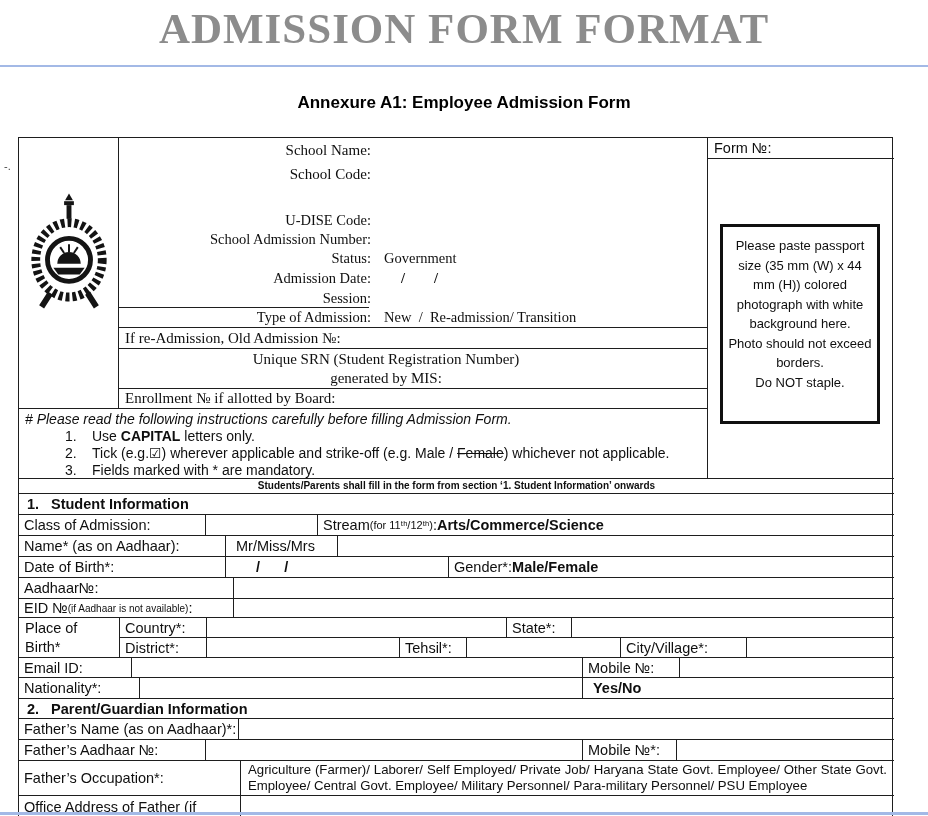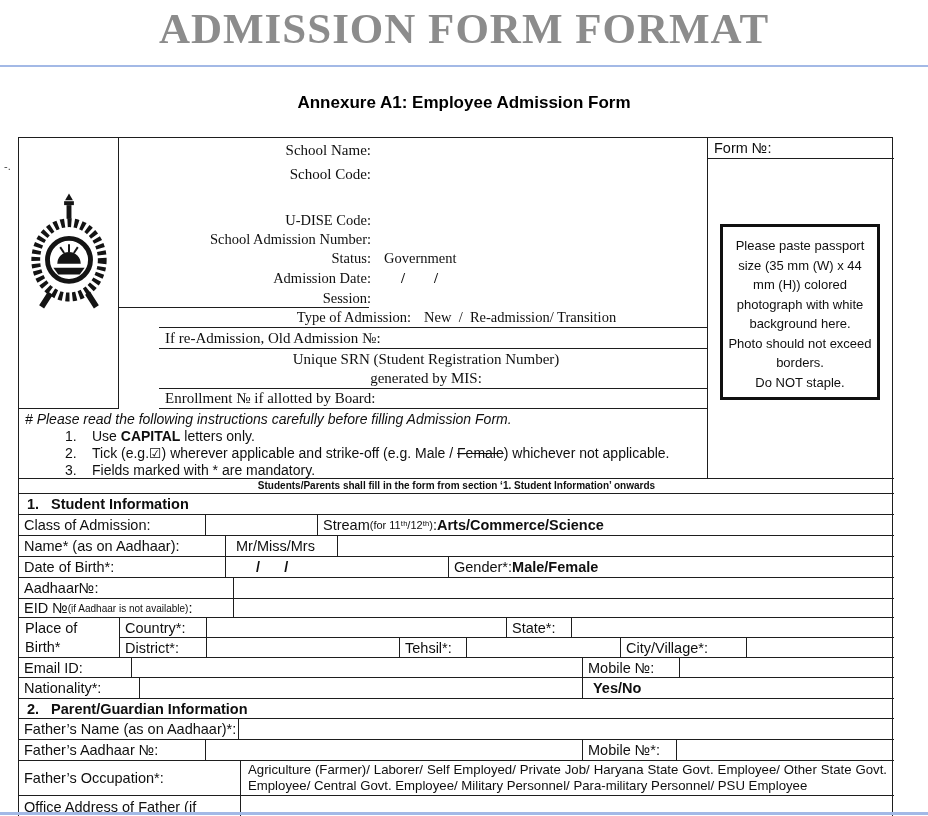--- a/index.html
+++ b/index.html
@@ -32,32 +32,32 @@
   
   .emblem-cell {
     position: absolute; left: 0; top: 0; width: 100px; height: 271px;
     border-right: 1px solid #1e1e1e; border-bottom: 1px solid #1e1e1e;
     display: flex; justify-content: center; align-items: flex-start; padding-top: 55px;
   }
   .hdr-center { position: absolute; left: 100px; top: 0; width: 588px; height: 271px; }
   .hc { display: flex; align-items: center; font-size: 15px; position: relative; font-family: Liberation Serif, serif; }
   .hc .lab { width: 252px; text-align: right; flex: none; }
   .hc .val { margin-left: 13px; white-space: pre; }
-  .hc.bb { border-bottom: 1px solid #1e1e1e; margin-left: 40px; }
+  .hc.bb { border-bottom: 1px solid #1e1e1e; }
   .hc.leftlab { padding-left: 6px; font-size: 15px; }
   .session-underline { position: absolute; left: 0; bottom: 0; width: 250px; border-bottom: 1px solid #1e1e1e; }
   .srn-block { width: 310px; margin-left: 112px; text-align: center; line-height: 19px; font-size: 15px; }
 
   .right-col {
     position: absolute; left: 688px; top: 0; width: 187px; height: 341px;
     border-left: 1px solid #1e1e1e; border-bottom: 1px solid #1e1e1e;
   }
   .form-no { height: 21px; border-bottom: 1px solid #1e1e1e; padding: 0 6px; font-size: 14.5px; display: flex; align-items: center; }
   .photo-box {
-    position: absolute; left: 12px; top: 86px; width: 160px; height: 176px;
+    position: absolute; left: 12px; top: 86px; width: 160px; height: 200px;
     border: 3px solid #101010; padding: 9px 3px; text-align: center;
     font-size: 13px; line-height: 1.5;
   }
 
   .instructions {
     position: absolute; left: 0; top: 271px; width: 688px; height: 70px;
     border-bottom: 1px solid #1e1e1e; font-size: 14px; padding: 2px 6px;
   }
   .instr-head { font-style: italic; line-height: 17px; }
   .instr-item { display: flex; padding-left: 40px; line-height: 17px; }

